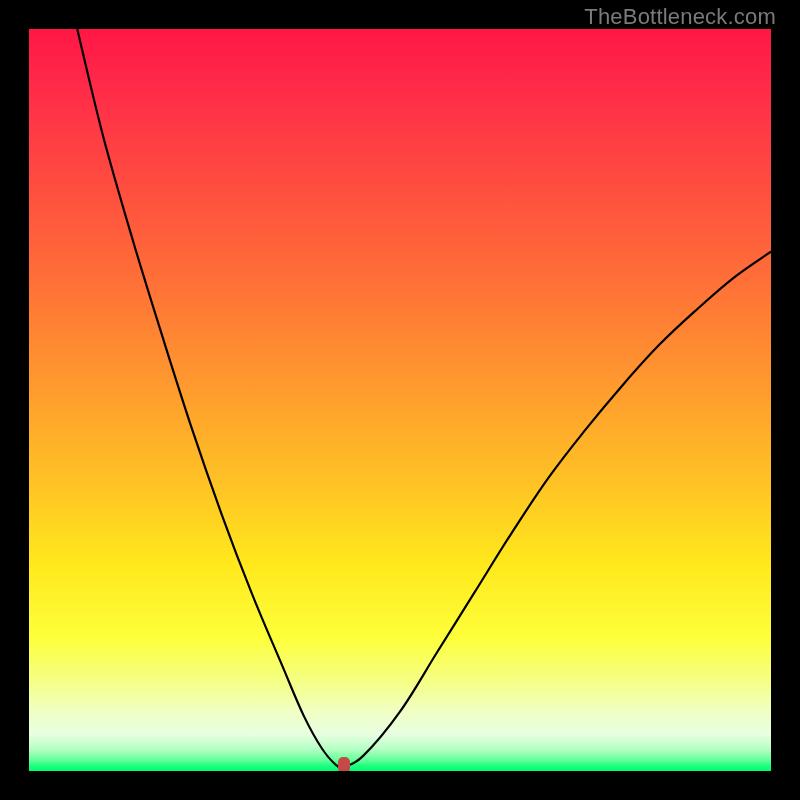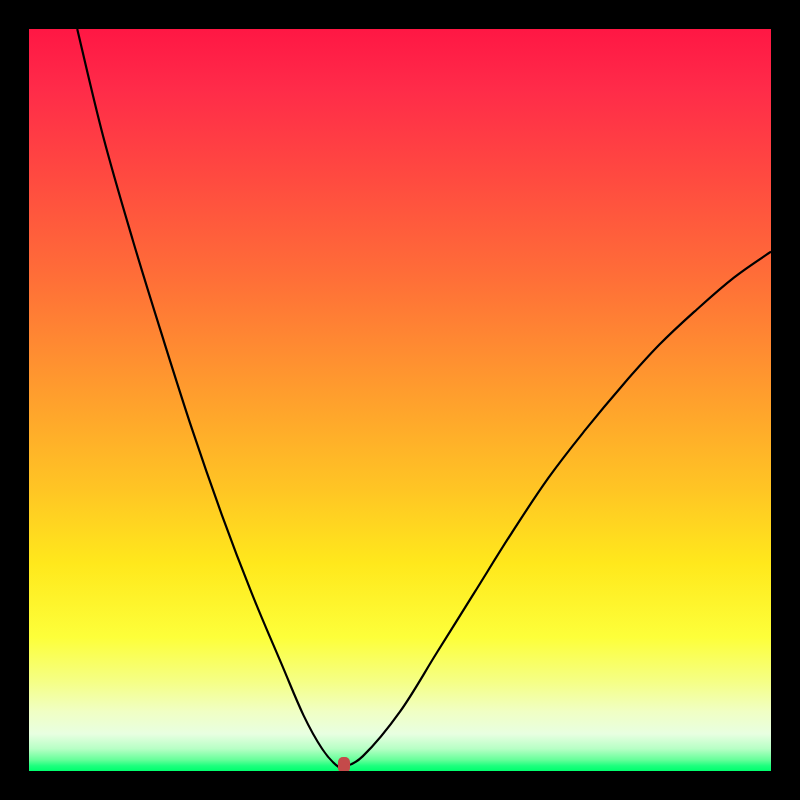--- a/index.html
+++ b/index.html
@@ -84,13 +84,14 @@
 <body>
 
 <div class="frame">
   <div class="plot">
     <div class="gradient"></div>
     <svg class="curve-svg" viewBox="0 0 742 742" preserveAspectRatio="none">
       <path id="curve" class="curve-path" d="M 48.23 0.00 C 52.90 19.37, 64.18 69.53, 74.20 107.59 C 84.22 145.65, 93.20 175.41, 103.88 211.47 C 114.56 247.53, 122.88 273.87, 133.56 307.93 C 144.24 341.99, 152.56 368.63, 163.24 400.68 C 173.92 432.73, 182.24 456.63, 192.92 486.01 C 203.60 515.39, 211.92 537.21, 222.60 563.92 C 233.28 590.63, 242.93 612.37, 252.28 634.41 C 261.63 656.45, 267.19 670.99, 274.54 686.35 C 281.89 701.71, 287.21 710.79, 293.09 719.74 C 298.97 728.69, 303.31 732.86, 307.19 736.06 C 311.06 739.27, 309.80 739.15, 314.61 737.55 C 319.42 735.95, 323.75 737.04, 333.90 727.16 C 344.05 717.28, 357.64 701.34, 371.00 682.64 C 384.36 663.94, 394.74 644.65, 408.10 623.28 C 421.46 601.91, 431.84 585.29, 445.20 563.92 C 458.56 542.55, 468.94 525.26, 482.30 504.56 C 495.66 483.86, 506.04 467.61, 519.40 448.91 C 532.76 430.21, 543.14 417.38, 556.50 400.68 C 569.86 383.99, 580.24 371.52, 593.60 356.16 C 606.96 340.80, 617.34 328.97, 630.70 315.35 C 644.06 301.73, 654.44 292.50, 667.80 280.48 C 681.16 268.46, 691.54 258.99, 704.90 248.57 C 718.26 238.15, 735.32 227.27, 742.00 222.60 "></path>
     </svg>
     <div id="marker" class="marker" style="left: 314.61px; top: 736.06px; background: rgb(196, 74, 74);"></div>
   </div>
+  <div class="watermark">TheBottleneck.com</div>
 </div>
 
 </body></html>

